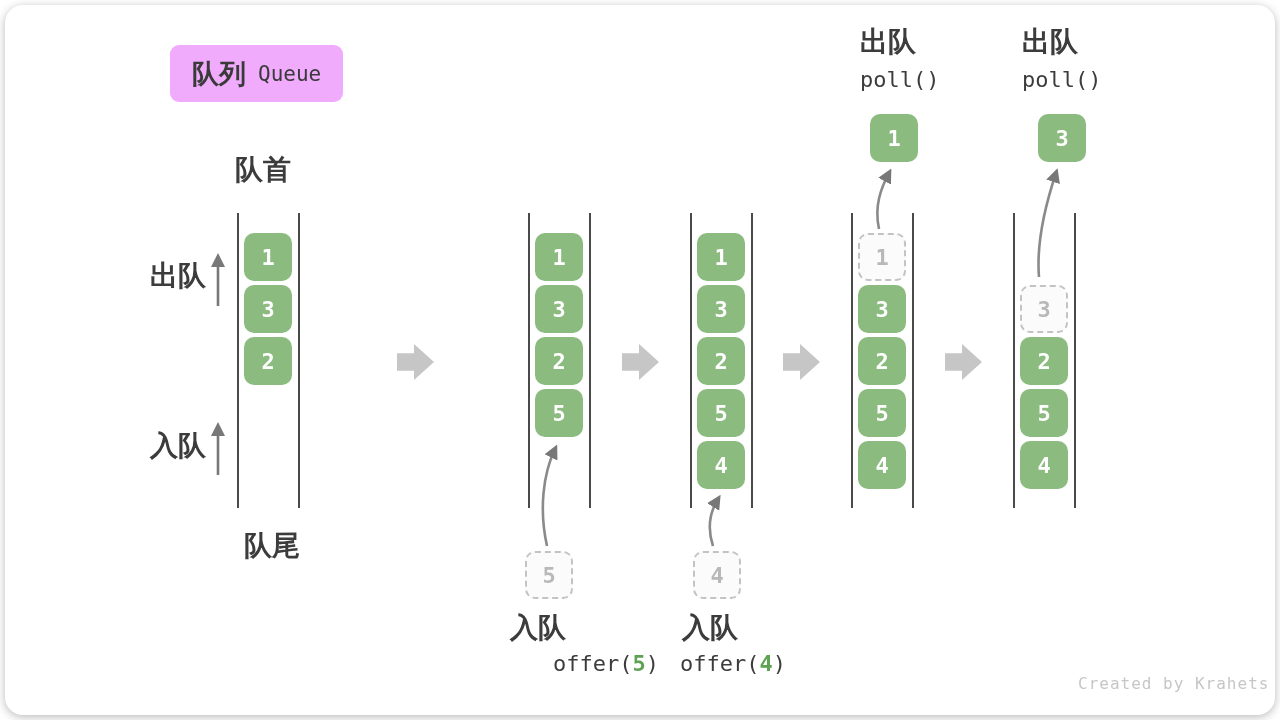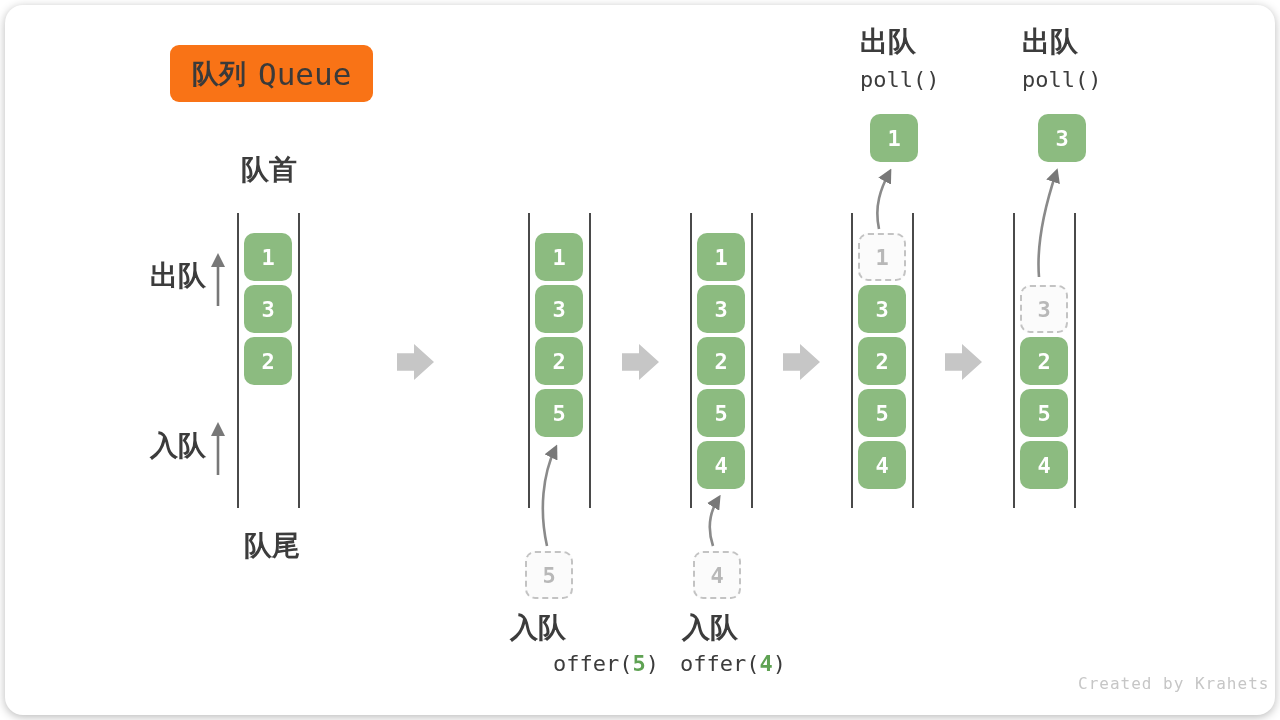--- a/index.html
+++ b/index.html
@@ -4,24 +4,24 @@
 <style>
   * { margin:0; padding:0; box-sizing:border-box; }
   html,body { background:#ffffff; width:1280px; height:720px; overflow:hidden;
               font-family:"Liberation Sans", sans-serif; }
   .stage { position:relative; width:1280px; height:720px; }
   .card { position:absolute; left:5px; top:5px; width:1270px; height:710px;
           background:#ffffff; border-radius:18px;
           box-shadow:0 2px 10px rgba(0,0,0,0.28); }
 
   .title-badge { position:absolute; left:170px; top:45px; height:57px;
-                 background:#f97316; border-radius:9px; display:flex;
+                 background:#f0abfc; border-radius:9px; display:flex;
                  align-items:center; padding:0 22px; gap:12px; }
   .title-zh { font-size:27px; font-weight:bold; color:#3a3a3a; }
-  .title-en { font-family:"DejaVu Sans Mono", monospace; font-size:31px; color:#3a3a3a; }
+  .title-en { font-family:"DejaVu Sans Mono", monospace; font-size:21px; color:#3a3a3a; }
 
   .cn-label { position:absolute; font-size:28px; font-weight:bold; color:#3c3c3c;
               line-height:24px; white-space:nowrap; }
 
   .channel { position:absolute; top:213px; height:295px; width:63px;
              border-left:2px solid #4a4a4a; border-right:2px solid #4a4a4a; }
 
   .box { position:absolute; width:48px; height:48px; border-radius:10px;
          background:#8cbb80; color:#ffffff; display:flex; align-items:center;
          justify-content:center; font-family:"DejaVu Sans Mono", monospace;
@@ -46,21 +46,21 @@
 <body>
 
 <div class="stage">
   <div class="card"></div>
 
   <div class="title-badge">
     <span class="title-zh">队列</span>
     <span class="title-en">Queue</span>
   </div>
 
-  <div class="cn-label" style="left:238px; top:158px; width:62px; text-align:center;">队首</div>
+  <div class="cn-label" style="left:232px; top:158px; width:62px; text-align:center;">队首</div>
   <div class="cn-label" style="left:238px; top:534px; width:62px; text-align:right;">队尾</div>
   <div class="cn-label" style="left:150px; top:264px;">出队</div>
   <div class="cn-label" style="left:150px; top:434px;">入队</div>
 
   <div class="channel" style="left:237px;"></div>
   <div class="channel" style="left:528px;"></div>
   <div class="channel" style="left:690px;"></div>
   <div class="channel" style="left:851px;"></div>
   <div class="channel" style="left:1013px;"></div>
 

